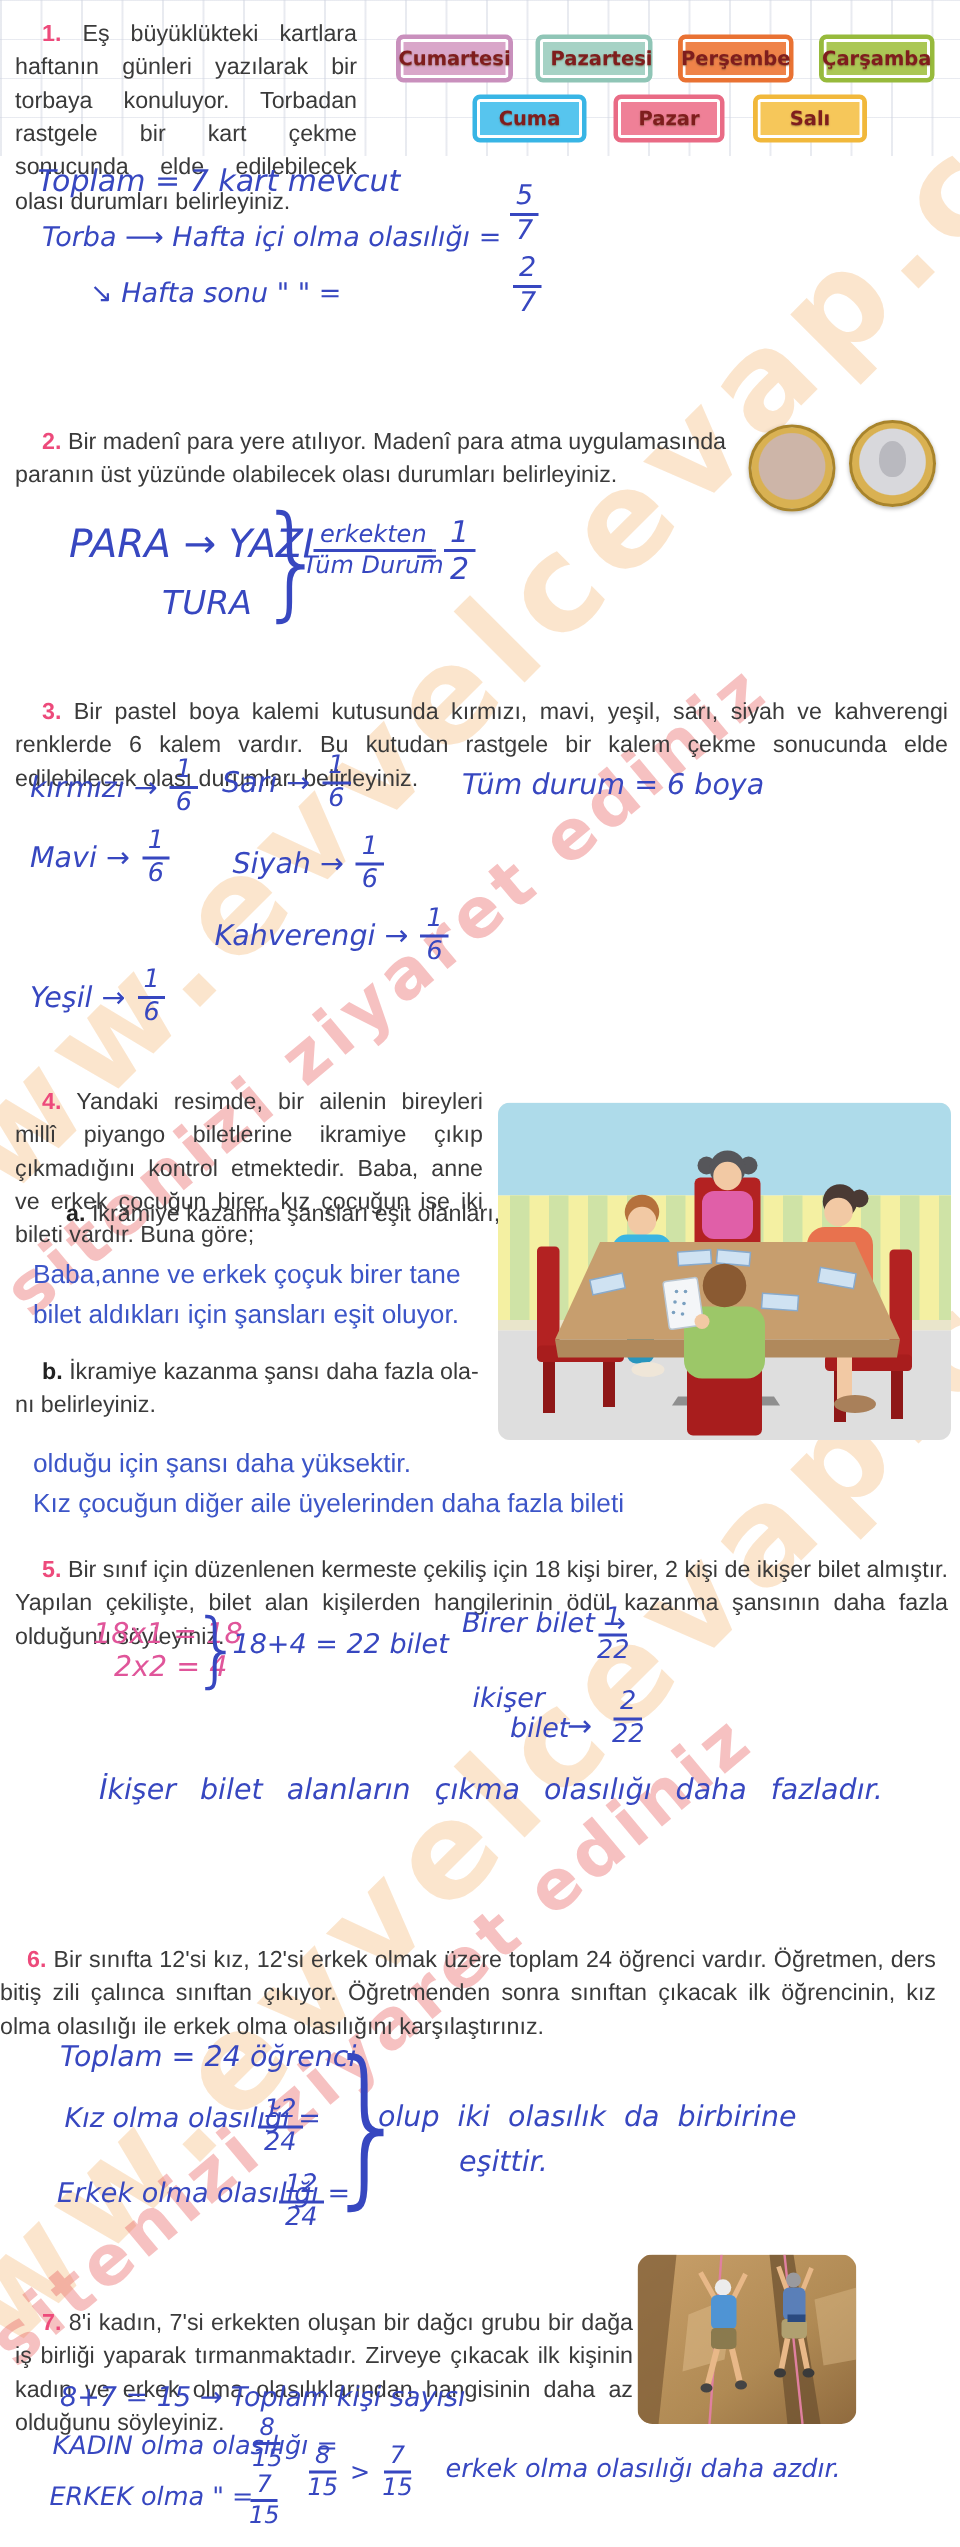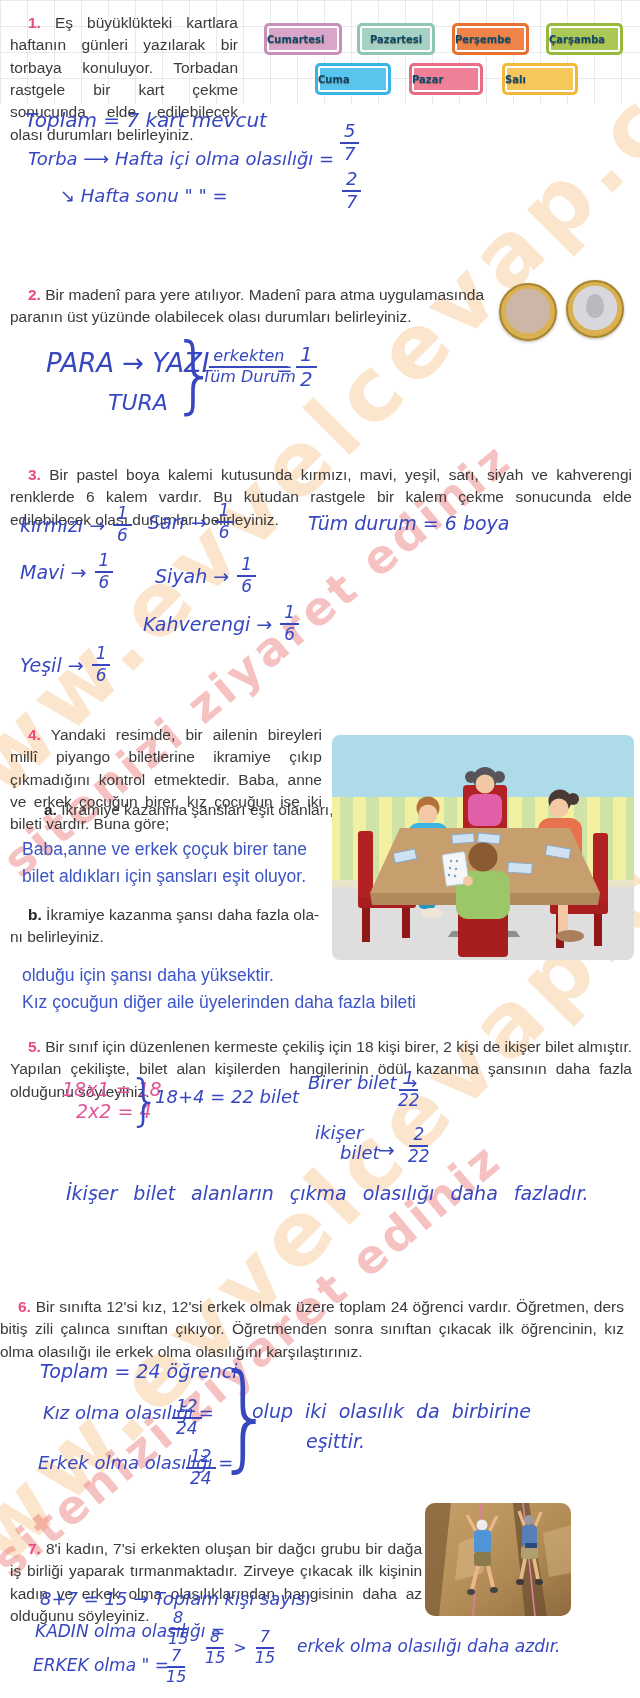--- a/index.html
+++ b/index.html
@@ -27,21 +27,21 @@
   .hw-pink{color:#e0559a;}
   .frac{display:inline-flex;flex-direction:column;align-items:center;line-height:1.05;vertical-align:middle;
         font-family:"DejaVu Sans",sans-serif;font-style:italic;color:#3747c0;}
   .frac .fn{border-bottom:2px solid currentColor;padding:0 4px 1px;}
   .frac .fd{padding-top:1px;}
   .ratio{display:inline-flex;flex-direction:column;align-items:center;line-height:1.15;}
   .ratio .rn{border-bottom:2px solid currentColor;padding:0 4px 1px;}
   .brace{position:absolute;z-index:2;font-family:"DejaVu Sans",sans-serif;color:#3747c0;font-weight:300;line-height:1;}
   
   .daycard{position:absolute;z-index:2;height:32px;box-sizing:border-box;border-radius:5px;border:3px solid;
-    display:flex;align-items:center;justify-content:flex-start;color:#0c4a6e;font-weight:bold;font-size:10px;
+    display:flex;align-items:center;justify-content:center;color:#7f1d1d;font-weight:bold;font-size:13px;
     font-family:"DejaVu Sans",sans-serif;box-shadow:inset 0 0 0 2px #fff;
     text-shadow:0 1px 1px rgba(110,75,45,.65);}
   .c0{background:#d9a6c9;border-color:#c990bd;}
   .c1{background:#a6d2c5;border-color:#8fc5b6;}
   .c2{background:#ef8349;border-color:#e97233;}
   .c3{background:#abc755;border-color:#97ba3c;}
   .c4{background:#57c5ee;border-color:#38b5e5;}
   .c5{background:#ef8097;border-color:#e96b85;}
   .c6{background:#f6c75a;border-color:#f1b83b;}
   

